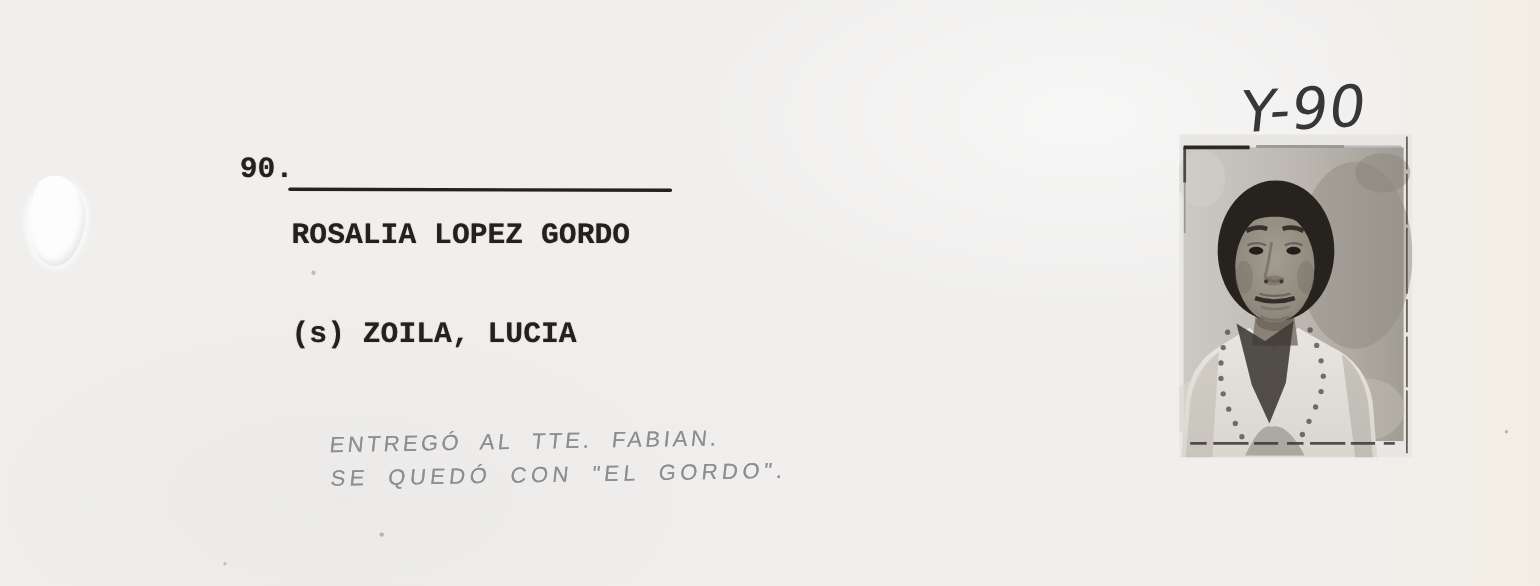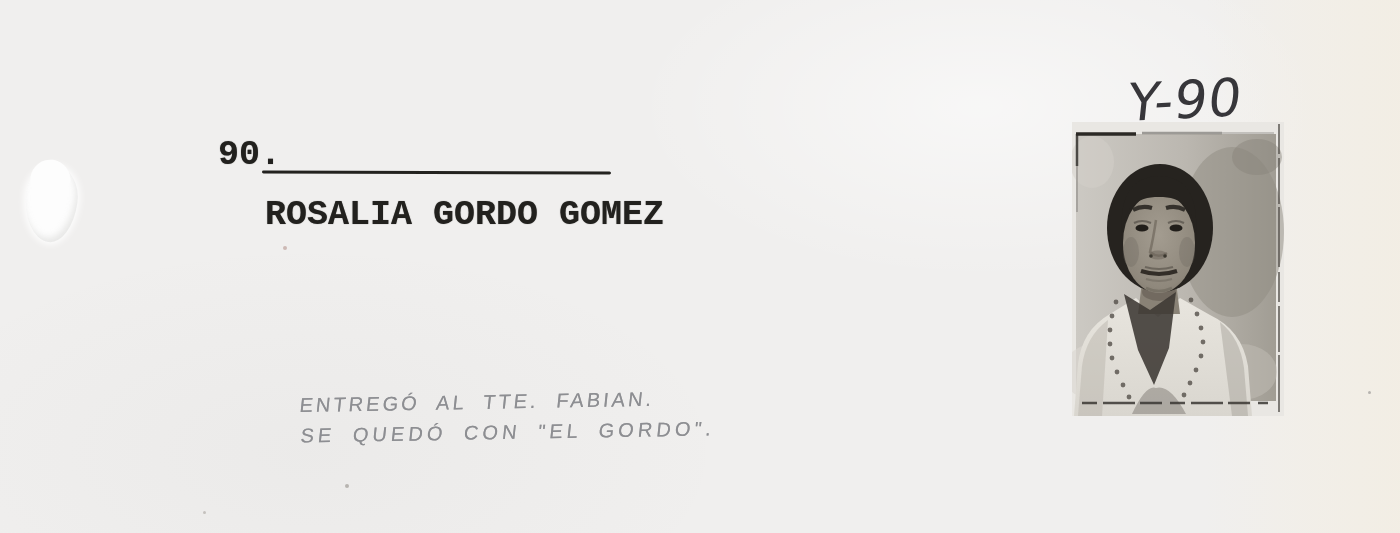--- a/index.html
+++ b/index.html
@@ -13,21 +13,21 @@
     background:
       linear-gradient(90deg, rgba(243,238,227,0) 86%, rgba(243,238,227,.55) 94%, rgba(243,237,225,.75) 100%),
       radial-gradient(ellipse 600px 300px at 22% 85%, rgba(120,120,118,.04), transparent 70%),
       radial-gradient(ellipse 500px 250px at 70% 20%, rgba(255,255,255,.5), transparent 70%),
       #f0efee;
   }
   
   .typed, .entry-no{
     font-family:"Liberation Mono", monospace;
     font-weight:700;
-    font-size:35px;
+    font-size:27px;
     line-height:30px;
     color:#22211e;
     letter-spacing:0;
     white-space:pre;
     text-shadow:0 0 1px rgba(34,33,30,.55);
   }
   .typed{position:absolute;left:265px;top:140px;}
   .entry-no{position:absolute;left:218px;top:140px;}
   .name-underline{
     position:absolute;left:262px;top:171px;width:349px;height:3px;
@@ -75,21 +75,22 @@
 </head>
 <body>
 
 <div class="page">
 
   <div class="blob"></div>
 
   <div class="entry-no">90.</div>
 
   <div class="typed">
-    <div class="line">ROSALIA GORDO GOMEZ</div>
+    <div class="line">ROSALIA LOPEZ GORDO</div>
+    <div class="line">(s) ZOILA, LUCIA</div>
     
     
     
     
   </div>
 
   <div class="name-underline"></div>
 
   <div class="hand hand1">ENTREGÓ AL TTE. FABIAN.</div>
   <div class="hand hand2">SE QUEDÓ CON "EL GORDO".</div>

